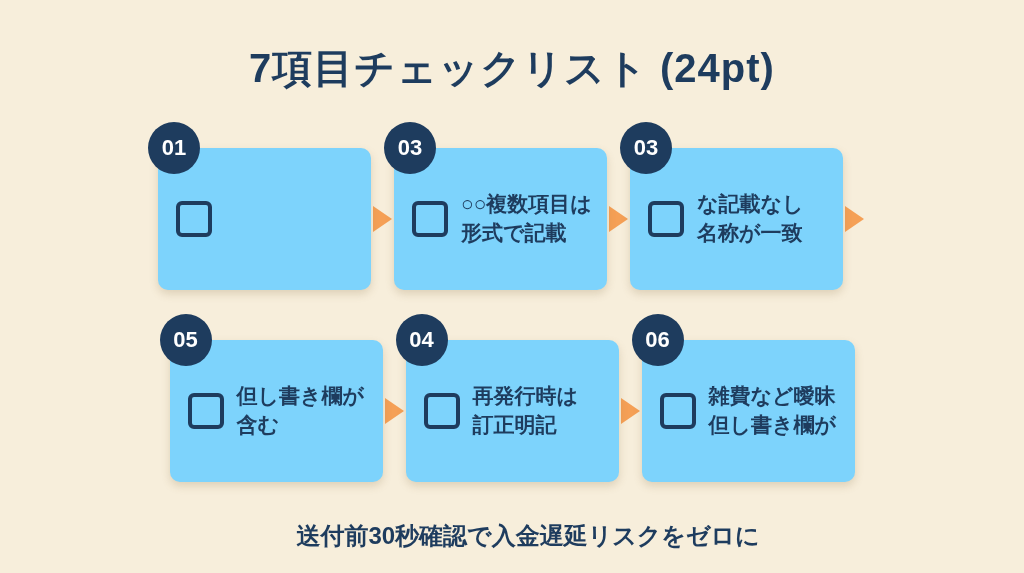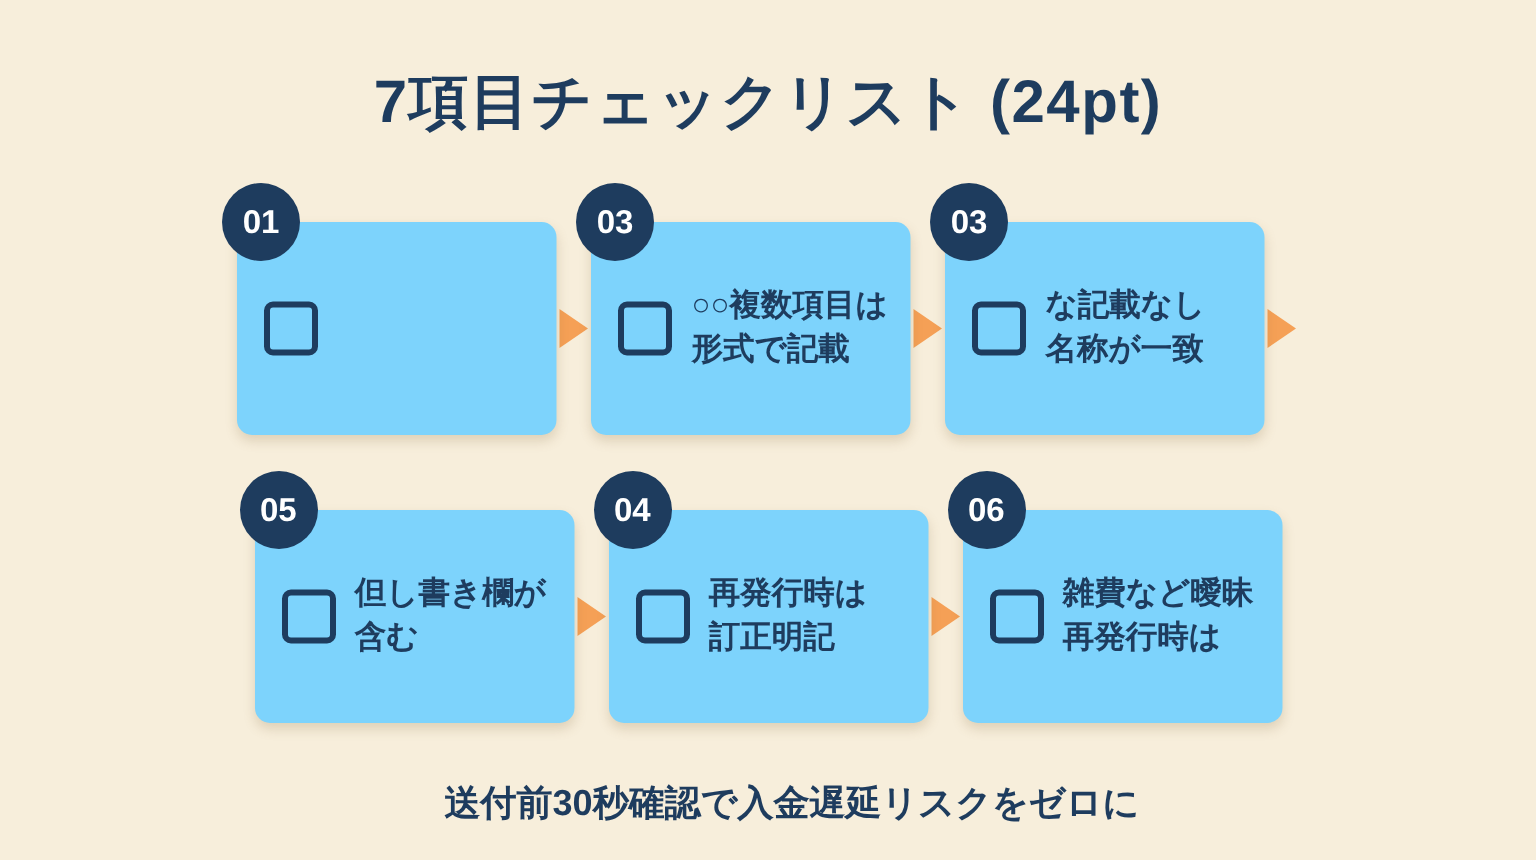--- a/index.html
+++ b/index.html
@@ -148,21 +148,21 @@
 
     <div class="arrow-slot">
       <span class="arrow-triangle"></span>
     </div>
 
     <div class="card">
       <div class="badge">06</div>
       <div class="card-body">
         <span class="checkbox"></span>
         <span class="card-label">雑費など曖昧
-再発行時は</span>
+但し書き欄が</span>
       </div>
     </div>
 
   </div>
 
   <p class="footer">送付前30秒確認で入金遅延リスクをゼロに</p>
 
 </div>
 
 </body></html>

